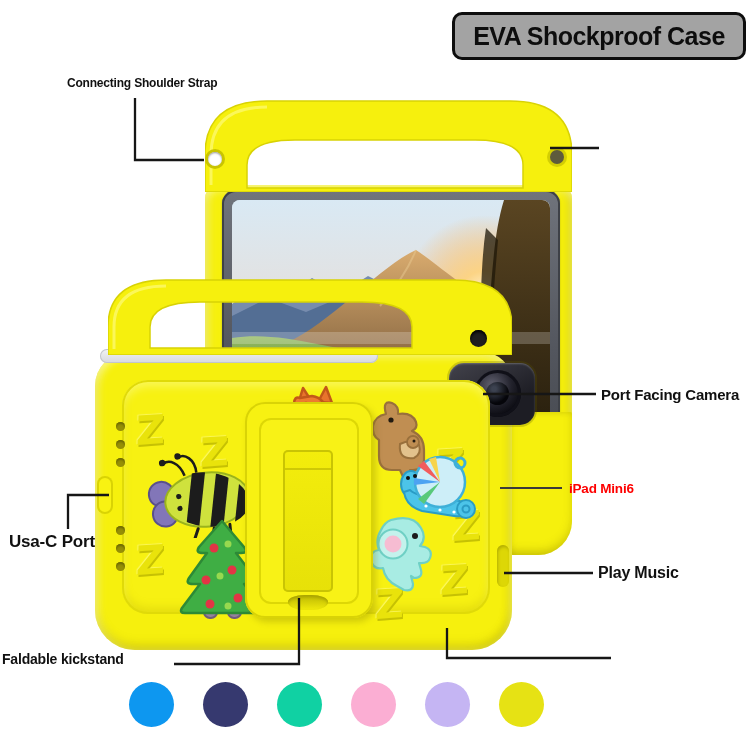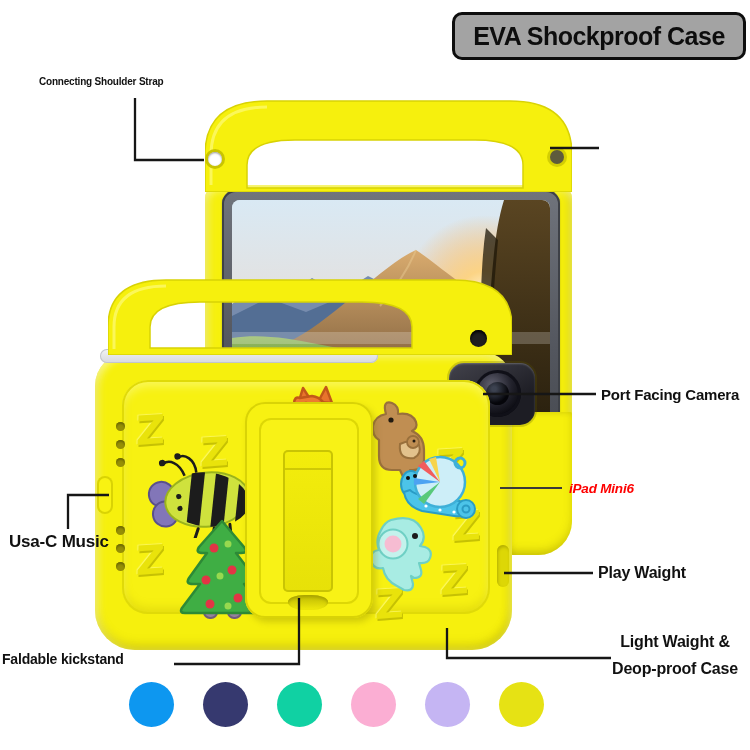--- a/index.html
+++ b/index.html
@@ -256,29 +256,25 @@
       <path d="M504,573 L593,573"></path>
       <path d="M447,628 L447,658 L611,658"></path>
       <path d="M109,495 L68,495 L68,529"></path>
       <path d="M299,598 L299,664 L174,664"></path>
     </g>
     <path d="M500,488 L562,488" stroke="#3a3a3a" stroke-width="2.2"></path>
   </svg>
 
   <div class="title-box">EVA Shockproof Case</div>
 
-  <div class="lbl" style="left:39px;top:76px;font-size:10px;">Connecting Shoulder Strap</div>
+  <div class="lbl" style="left:67px;top:76px;font-size:12px;">Connecting Shoulder Strap</div>
   <div class="lbl" style="left:601px;top:386px;font-size:15px;">Port Facing Camera</div>
-  <div class="lbl" style="left:569px;top:481px;font-size:13.5px;color:#fe0000;font-style:italic;">iPad Mini6</div>
-  <div class="lbl" style="left:598px;top:564px;font-size:16px;">Play Waight</div>
-  <div class="lbl" style="left:600px;top:628px;font-size:16px;width:150px;text-align:center;line-height:27px;white-space:normal;">
-    <div>Light Waight &amp;</div>
-    <div>Deop-proof Case</div>
-  </div>
-  <div class="lbl" style="left:9px;top:532px;font-size:17px;">Usa-C Music</div>
+  <div class="lbl" style="left:569px;top:481px;font-size:13.5px;color:#fe0000;">iPad Mini6</div>
+  <div class="lbl" style="left:598px;top:564px;font-size:16px;">Play Music</div>
+  <div class="lbl" style="left:9px;top:532px;font-size:17px;">Usa-C Port</div>
   <div class="lbl" style="left:2px;top:651px;font-size:14px;">Faldable kickstand</div>
 
   <div class="swatch-row">
       <div class="swatch" style="background: rgb(13, 151, 240);"></div>
       <div class="swatch" style="background: rgb(54, 57, 111);"></div>
       <div class="swatch" style="background: rgb(16, 209, 163);"></div>
       <div class="swatch" style="background: rgb(251, 174, 211);"></div>
       <div class="swatch" style="background: rgb(197, 181, 243);"></div>
       <div class="swatch" style="background: rgb(230, 226, 20);"></div>
     </div>

